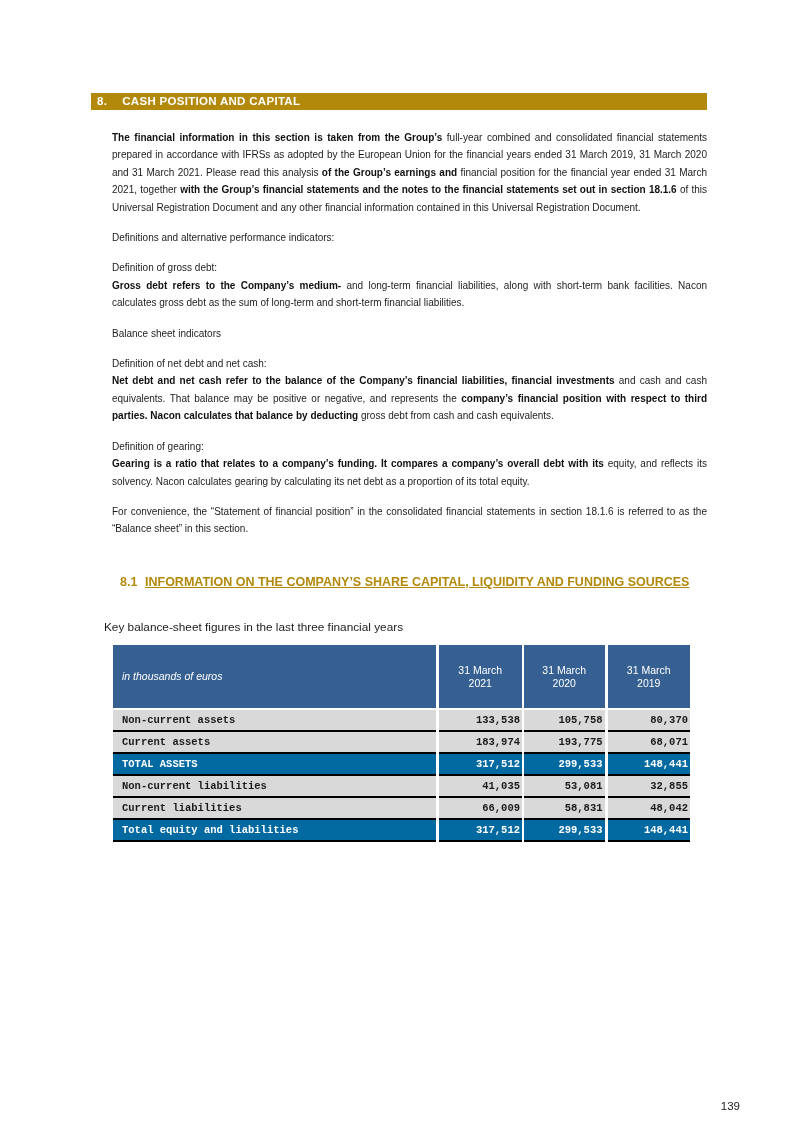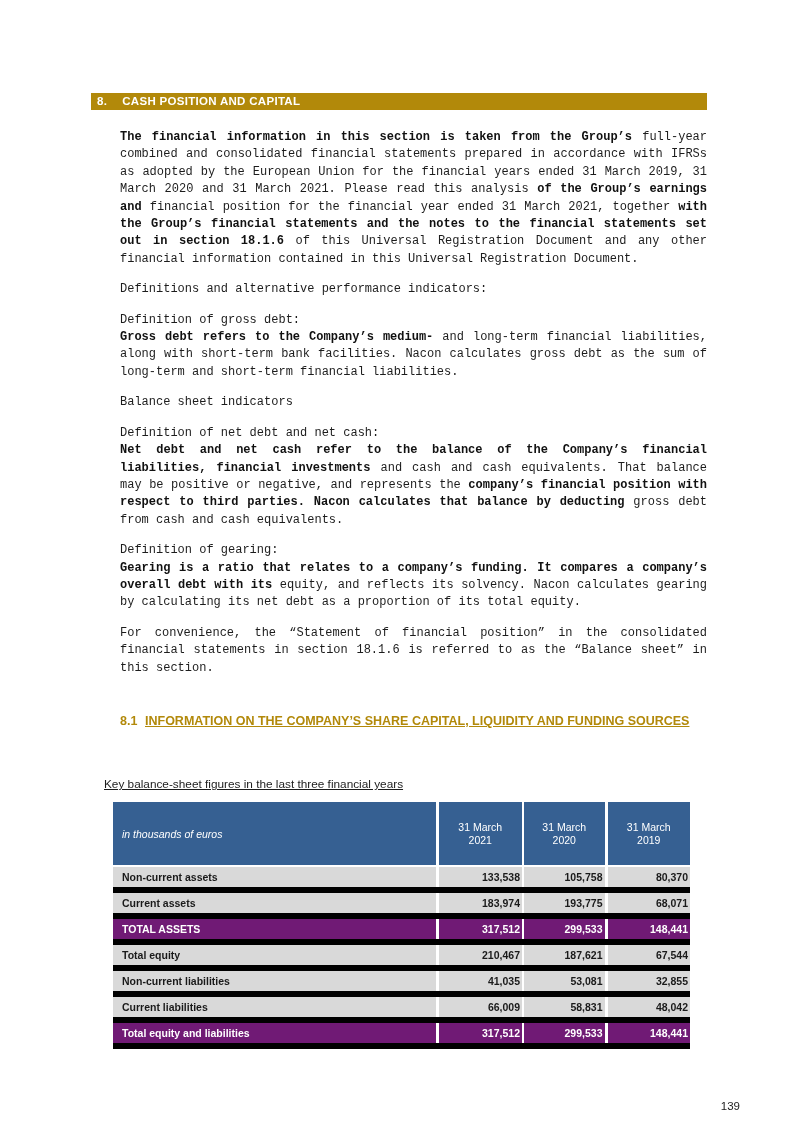--- a/index.html
+++ b/index.html
@@ -17,36 +17,35 @@
   .section-bar{
     display:flex;align-items:center;gap:15px;
     margin-left:-13px;width:616px;box-sizing:border-box;
     background:#B2890A;color:#ffffff;
     font-weight:bold;font-size:11.5px;letter-spacing:.3px;
     padding:2px 6px 3px 6px;
   }
 
   
   .body-text{margin-top:19px;}
-  .para{font-size:12px;line-height:17.4px;margin:0 0 13px 16px;font-family:Liberation Mono, monospace;}
+  .para{font-size:10px;line-height:17.4px;margin:0 0 13px 8px;}
   .flow{display:block;text-align:justify;}
   .b{font-weight:bold;color:#111;}
 
   
   .subsection{
     display:flex;margin:36px 0 9px 16px;
     color:#B2890A;font-weight:bold;font-size:12.5px;line-height:17.5px;
   }
   .sub-num{flex:none;width:25px;}
   .sub-title{flex:1;text-align:justify;text-decoration:underline;}
 
   
   .table-caption{
-    margin-top:47px;font-size:11.8px;
-    text-decoration:underline;
+    margin-top:29px;font-size:11.8px;
   }
 
   
   table.bs{
     border-collapse:collapse;table-layout:fixed;
     width:577px;margin:11px 0 0 9px;
     font-size:10.5px;
   }
   table.bs col.c-label{width:324px;}
   table.bs col.c-2021{width:86px;}
@@ -55,23 +54,23 @@
   table.bs th,table.bs td{padding:15px;vertical-align:middle;}
   table.bs thead th{
     background:#366092;color:#ffffff;height:33px;
     font-weight:normal;text-align:center;line-height:12.5px;
     border-bottom:2px solid #ffffff;
   }
   table.bs thead th.unit{
     font-weight:normal;font-style:italic;text-align:left;
     padding-left:9px;font-size:10.5px;
   }
-  table.bs tbody tr{border-bottom:6px solid #000000;}
+  table.bs tbody tr{border-bottom:2px solid #000000;font-family:Liberation Mono, monospace;}
   table.bs tbody tr.normal td{background:#D9D9D9;color:#1a1a1a;}
-  table.bs tbody tr.total td{background:#701a75;color:#ffffff;}
+  table.bs tbody tr.total td{background:#0369a1;color:#ffffff;}
   table.bs td.lbl{
     font-weight:bold;text-align:left;padding:4px 4px 4px 9px;line-height:12px;
   }
   table.bs td.val{
     font-weight:bold;text-align:right;padding:4px 2px 4px 2px;line-height:12px;
   }
   table.bs .sep{border-left:2px solid #ffffff;}
   table.bs .sep-wide{border-left:3px solid #ffffff;}
 
   
@@ -153,26 +152,20 @@
             <td class="val sep">193,775</td>
             <td class="val sep-wide">68,071</td>
           </tr>
           <tr class="total">
             <td class="lbl">TOTAL ASSETS</td>
             <td class="val sep-wide">317,512</td>
             <td class="val sep">299,533</td>
             <td class="val sep-wide">148,441</td>
           </tr>
           <tr class="normal">
-            <td class="lbl">Total equity</td>
-            <td class="val sep-wide">210,467</td>
-            <td class="val sep">187,621</td>
-            <td class="val sep-wide">67,544</td>
-          </tr>
-          <tr class="normal">
             <td class="lbl">Non-current liabilities</td>
             <td class="val sep-wide">41,035</td>
             <td class="val sep">53,081</td>
             <td class="val sep-wide">32,855</td>
           </tr>
           <tr class="normal">
             <td class="lbl">Current liabilities</td>
             <td class="val sep-wide">66,009</td>
             <td class="val sep">58,831</td>
             <td class="val sep-wide">48,042</td>

